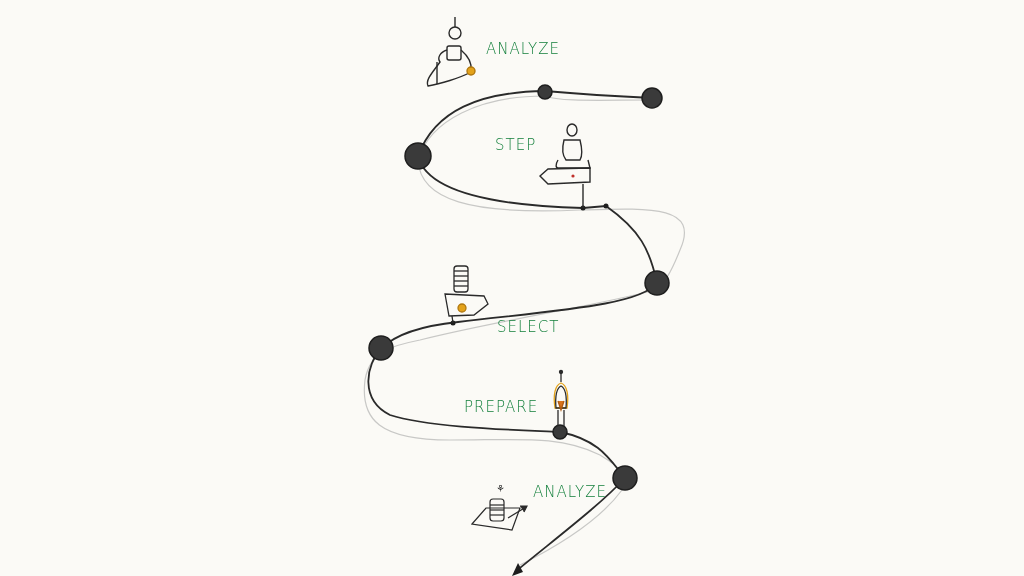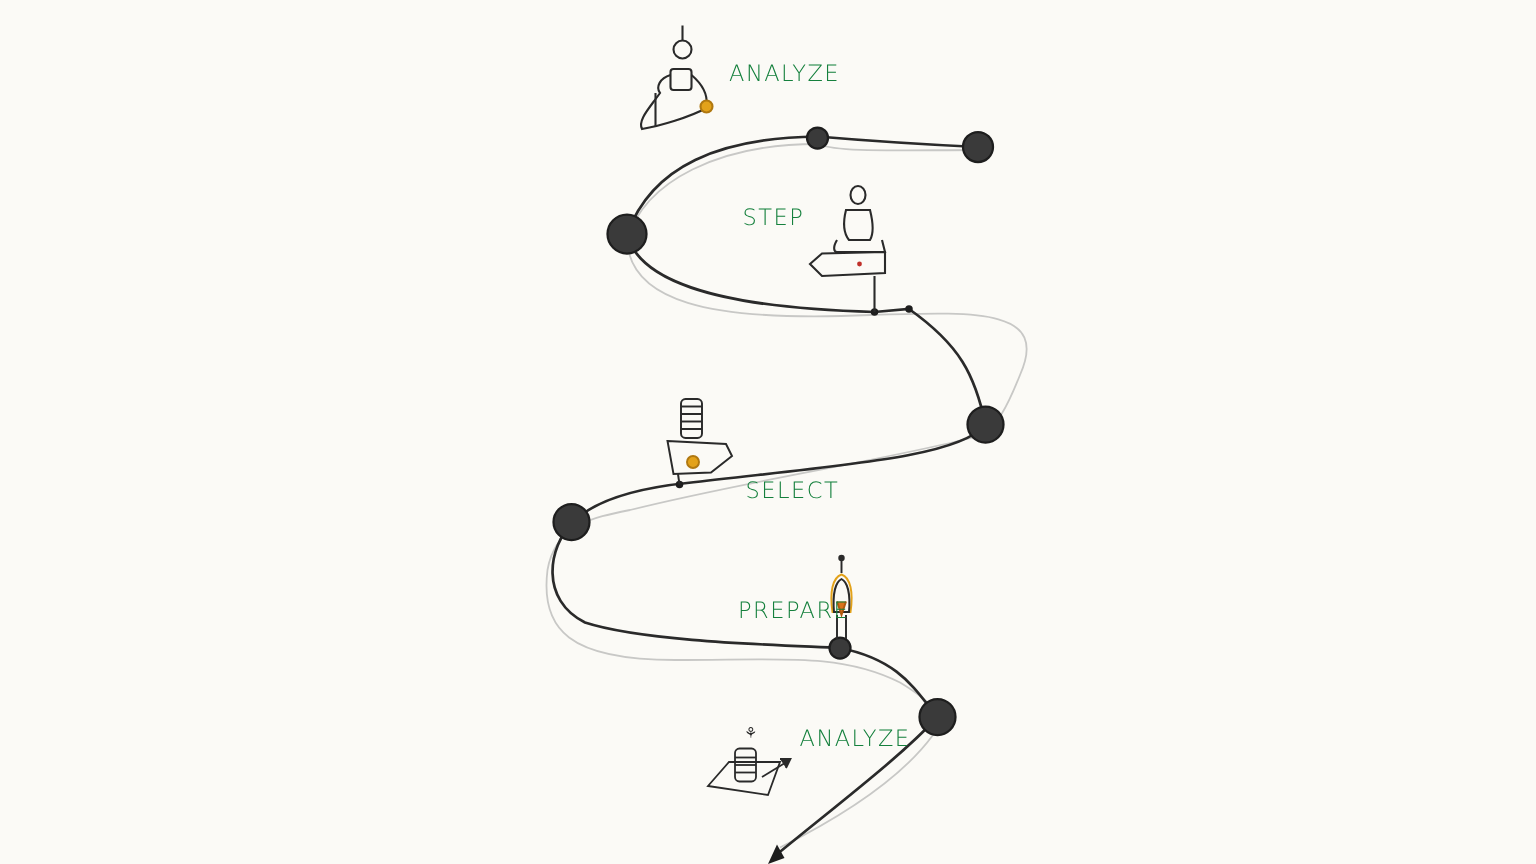--- a/index.html
+++ b/index.html
@@ -81,14 +81,14 @@
     <path d="M508 518 L526 507"></path>
     <path d="M520 506 L527 506 L524 512" fill="#2a2a2a"></path>
   </g>
 
   <path d="M512 576 L518 563 L523 572 Z" fill="#1e1e1e"></path>
 </svg>
 
 <div class="label" style="left:486px; top:40px;">ANALYZE</div>
 <div class="label" style="left:495px; top:136px;">STEP</div>
 <div class="label" style="left:497px; top:271px;margin-top:47px;">SELECT</div>
-<div class="label" style="left:492px; top:398px;">PREPARE</div>
+<div class="label" style="left:464px; top:398px;">PREPARE</div>
 <div class="label" style="left:533px; top:483px;">ANALYZE</div>
 
 </body></html>

